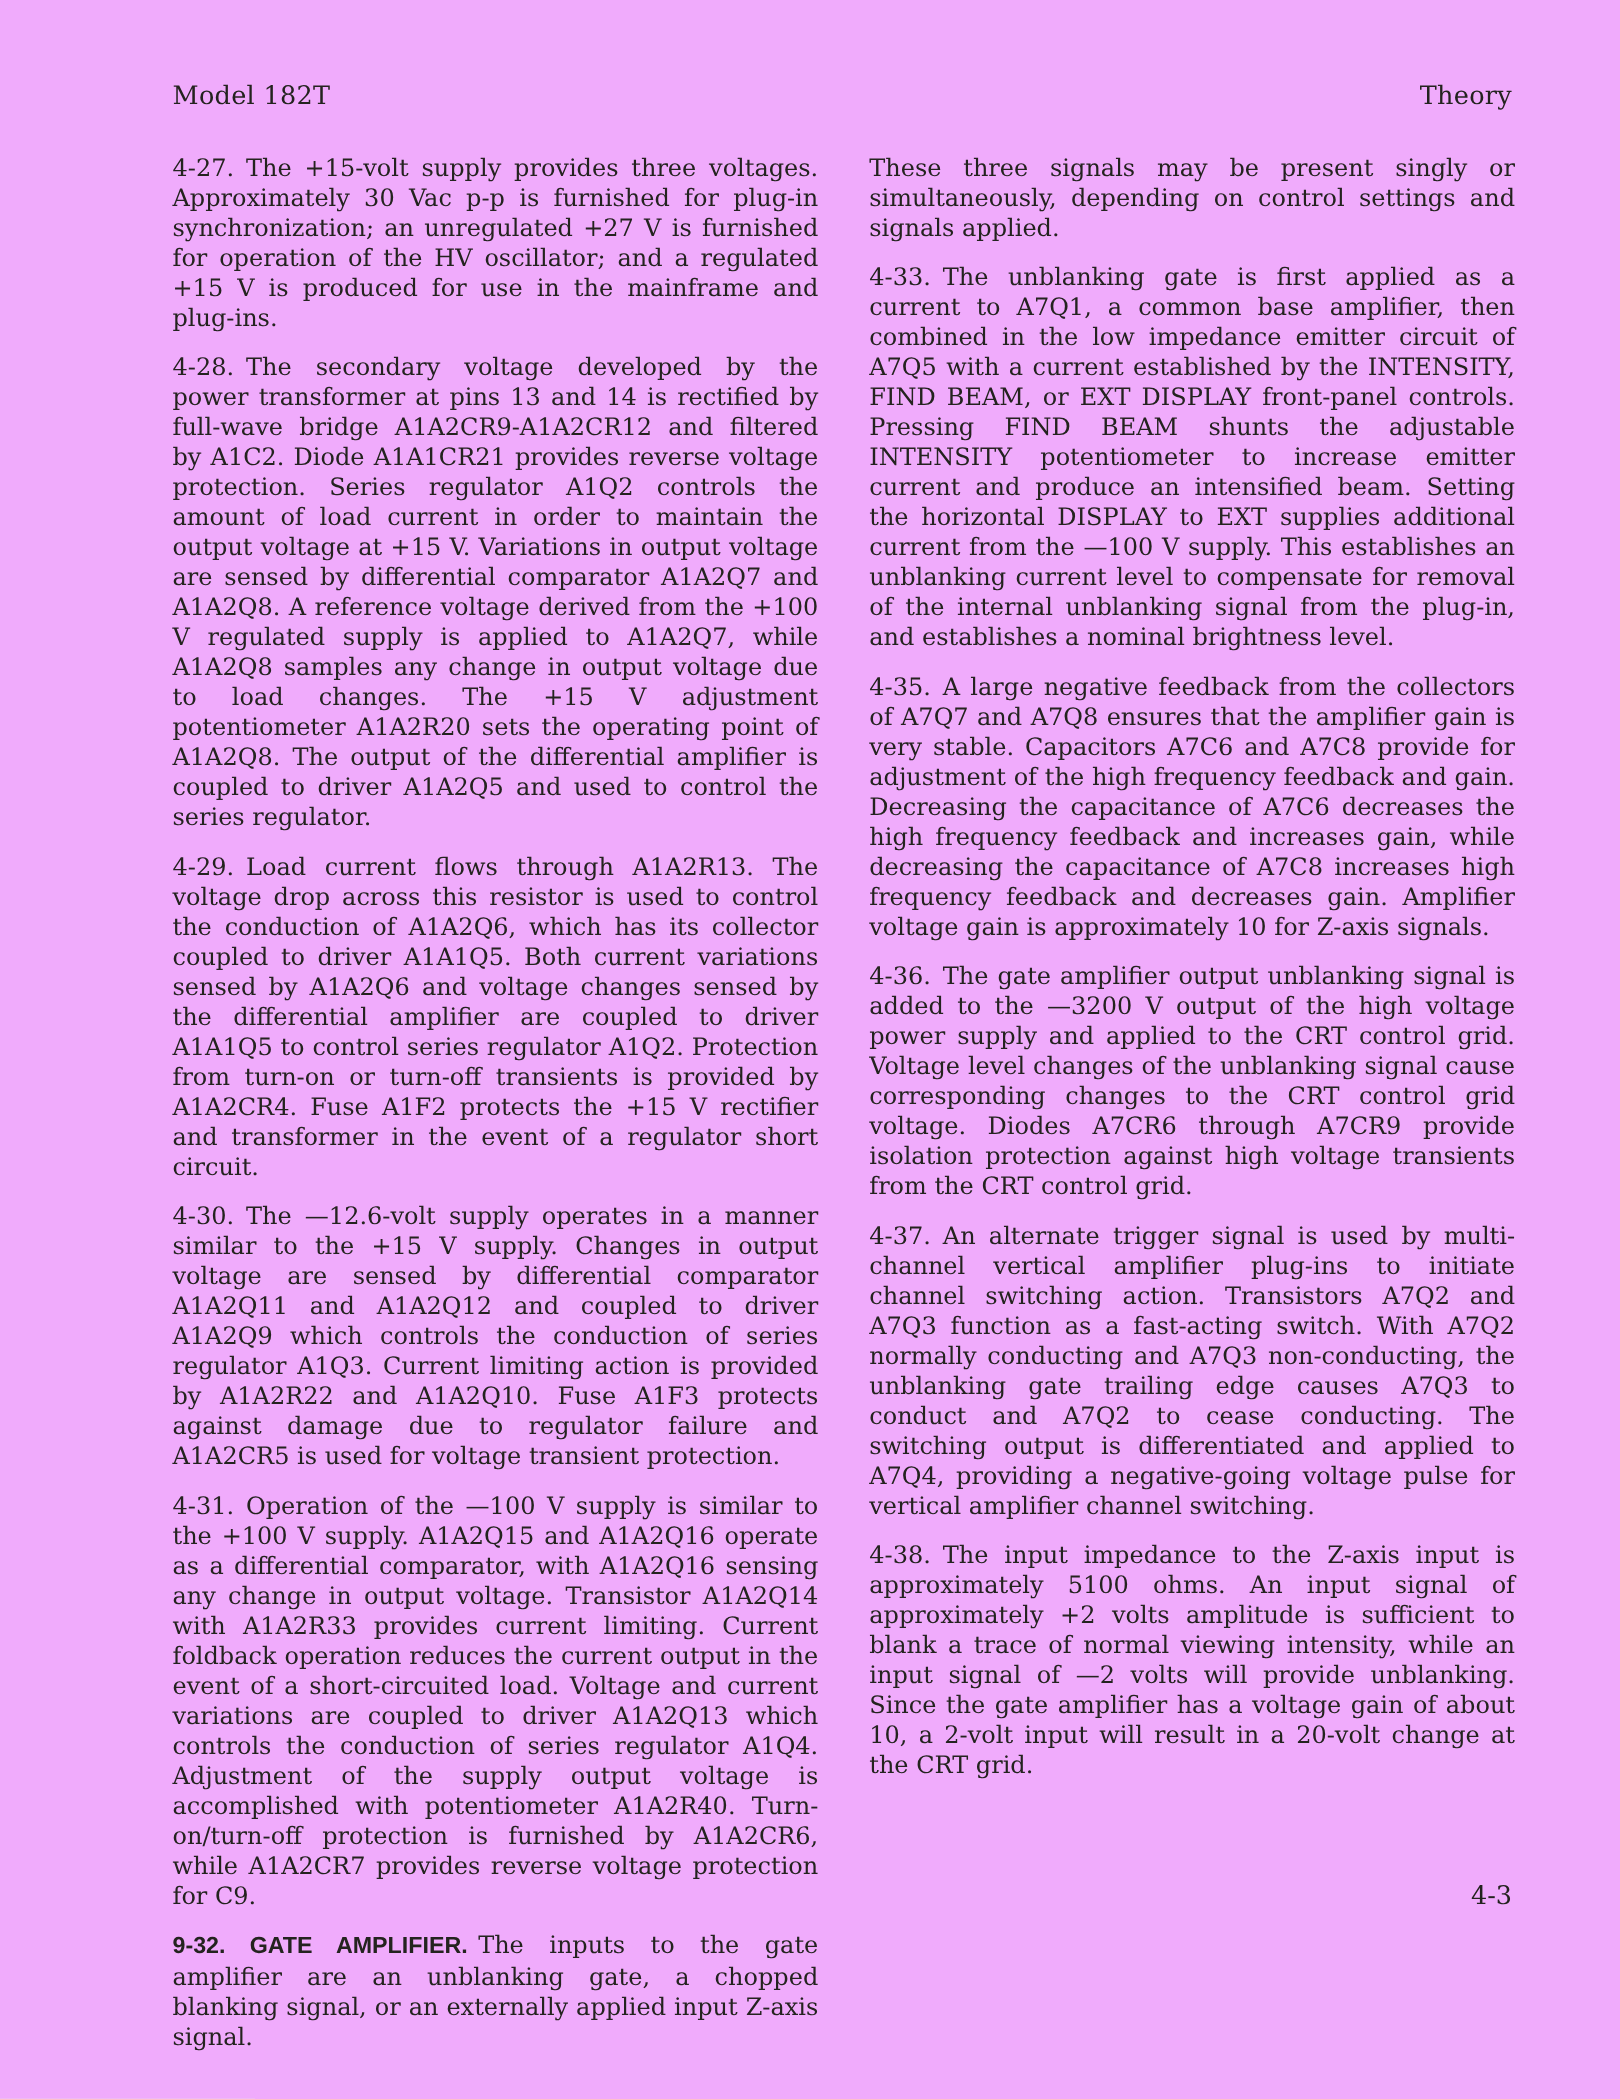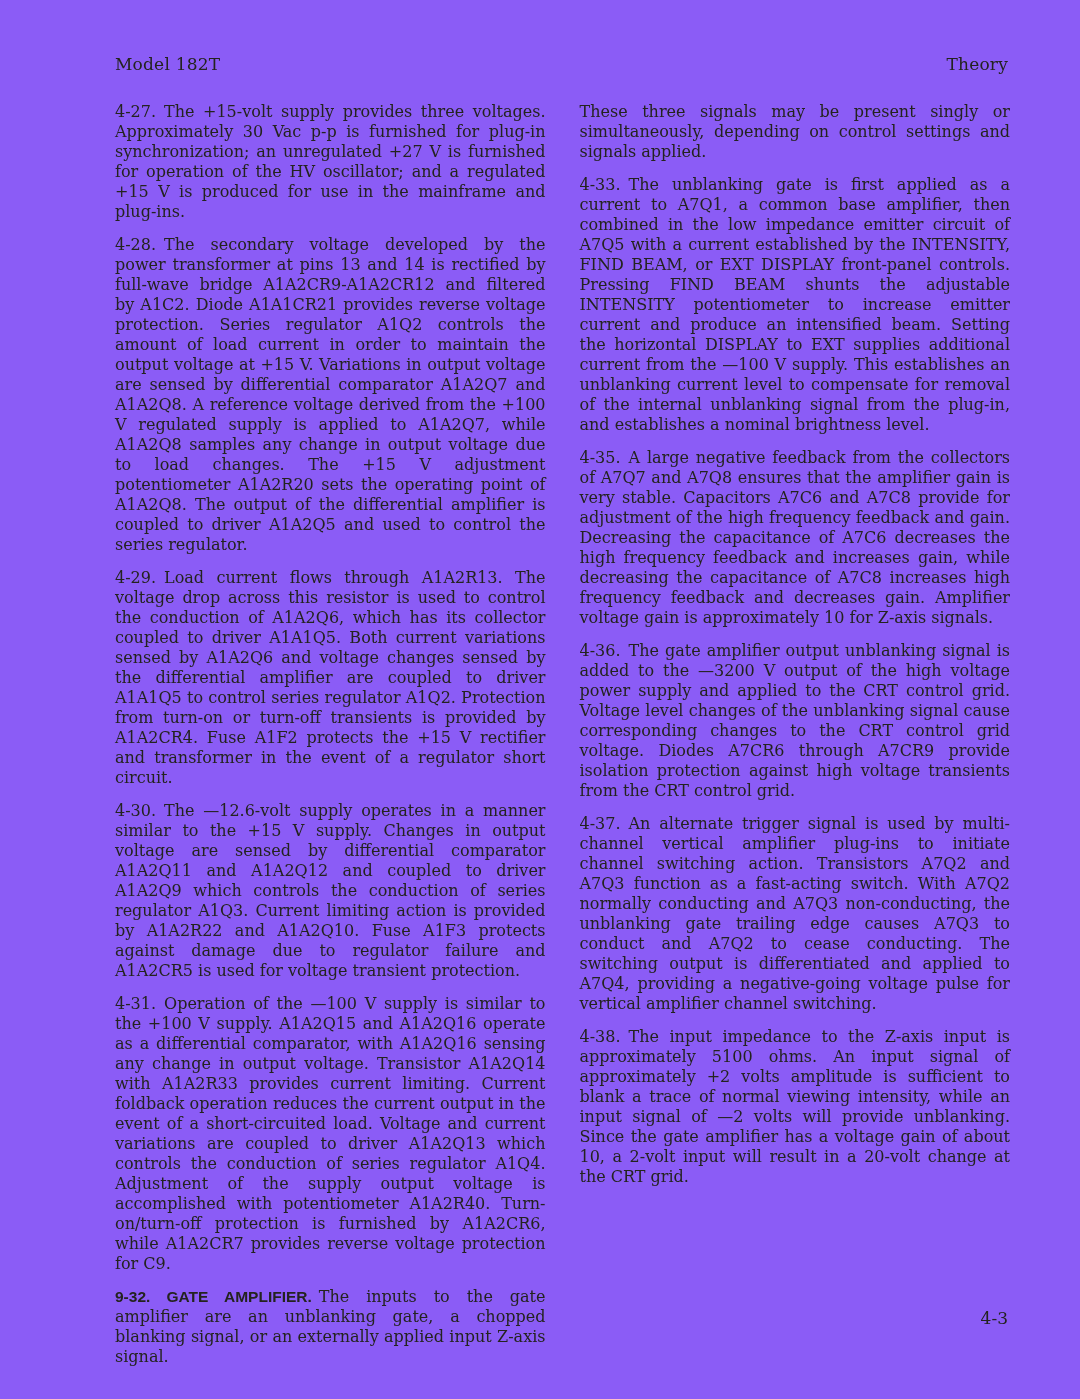--- a/index.html
+++ b/index.html
@@ -5,21 +5,21 @@
   * { margin: 0; padding: 0; box-sizing: border-box; }
   html, body { width: 1080px; }
   body {
     background: #e9e7e2;
     font-family: "DejaVu Serif", serif;
   }
   .page {
     position: relative;
     width: 1080px;
     height: 1399px;
-    background: #8b5cf6;
+    background: #f0abfc;
     color: #24231f;
     overflow: hidden;
   }
   .header {
     position: absolute;
     top: 54px;
     left: 115px;
     right: 72px;
     display: flex;
     justify-content: space-between;
@@ -45,21 +45,21 @@
   .para:last-child { margin-bottom: 0; }
   .pnum:not(:empty) { margin-right: 0.5em; }
   .plead:not(:empty) {
     font-family: "Liberation Sans", sans-serif;
     font-weight: bold;
     font-size: 15.5px;
     margin-right: 0.45em;
   }
   .footer {
     position: absolute;
-    top: 1308px;
+    top: 1254px;
     right: 72px;
     font-size: 17px;
     text-align: right;
   }
 </style>
 </head>
 <body>
 
 <div class="page">
 

